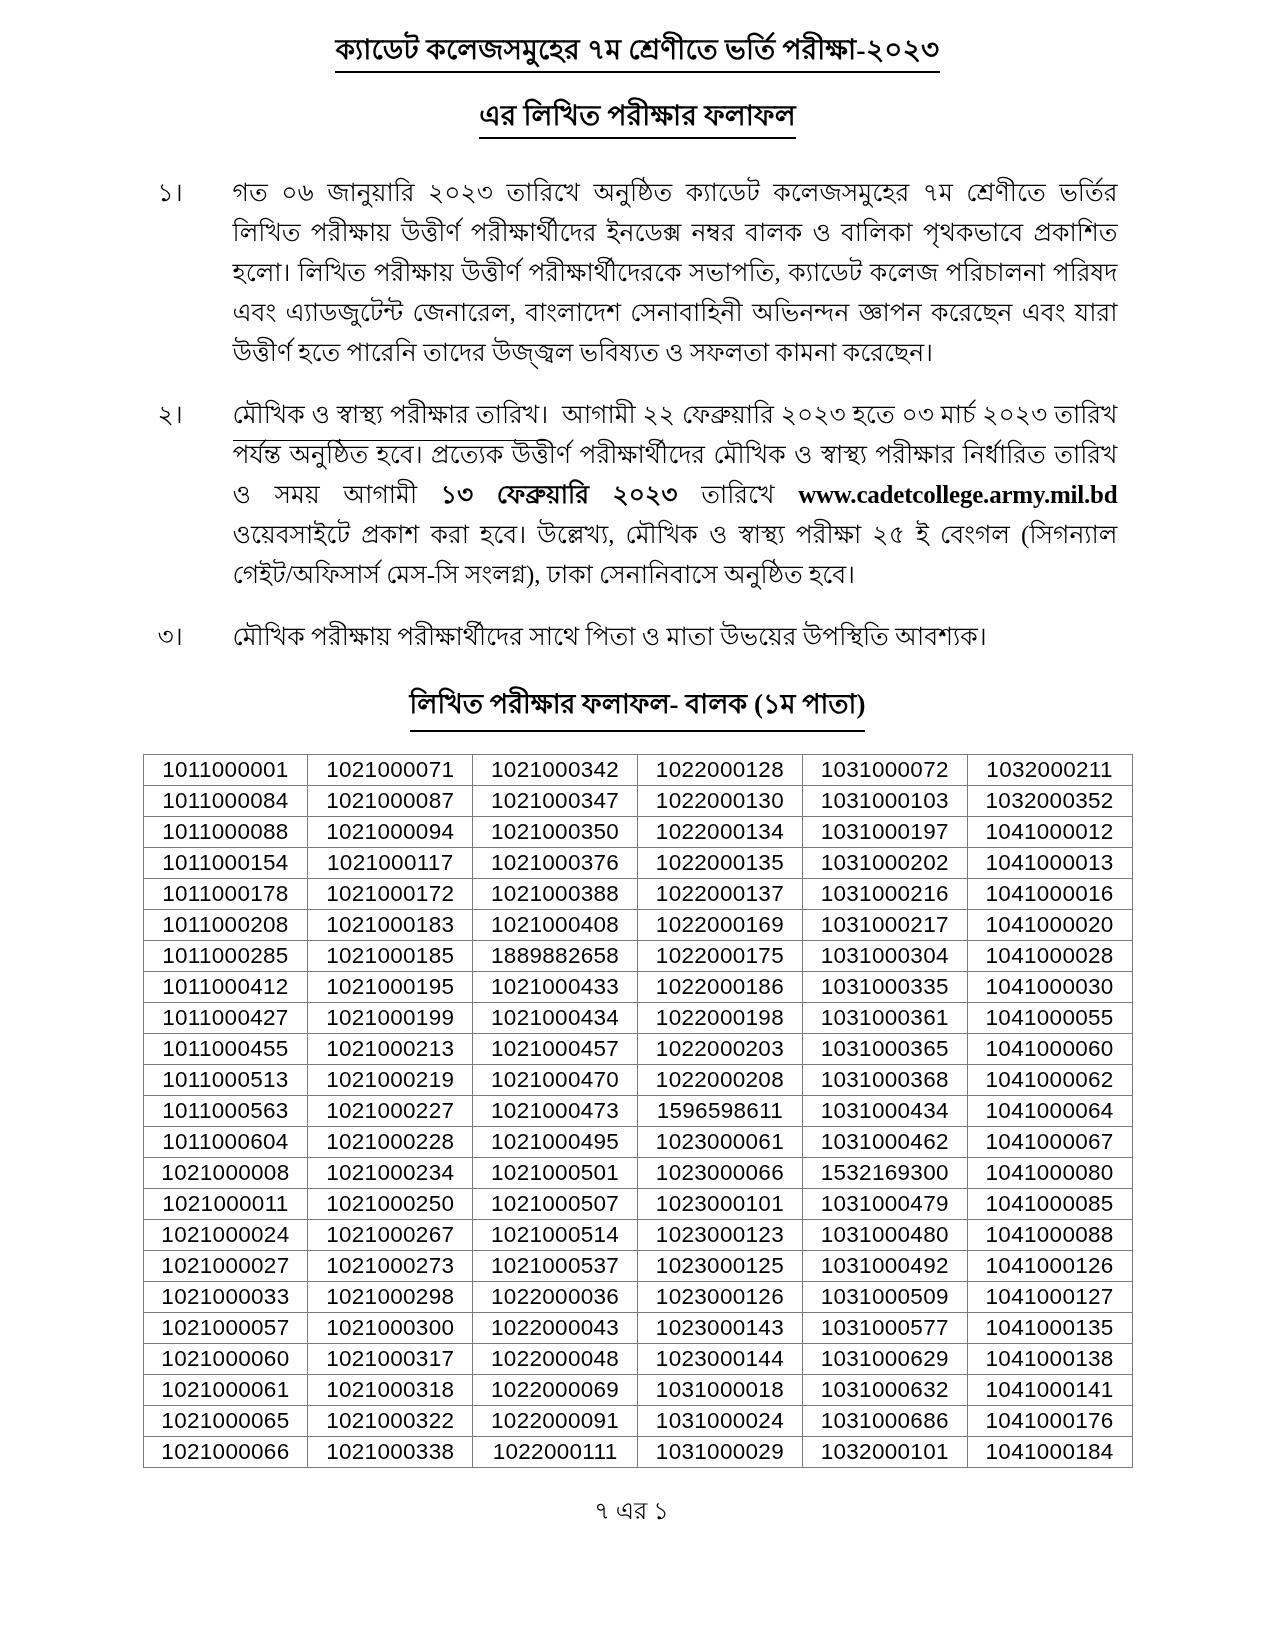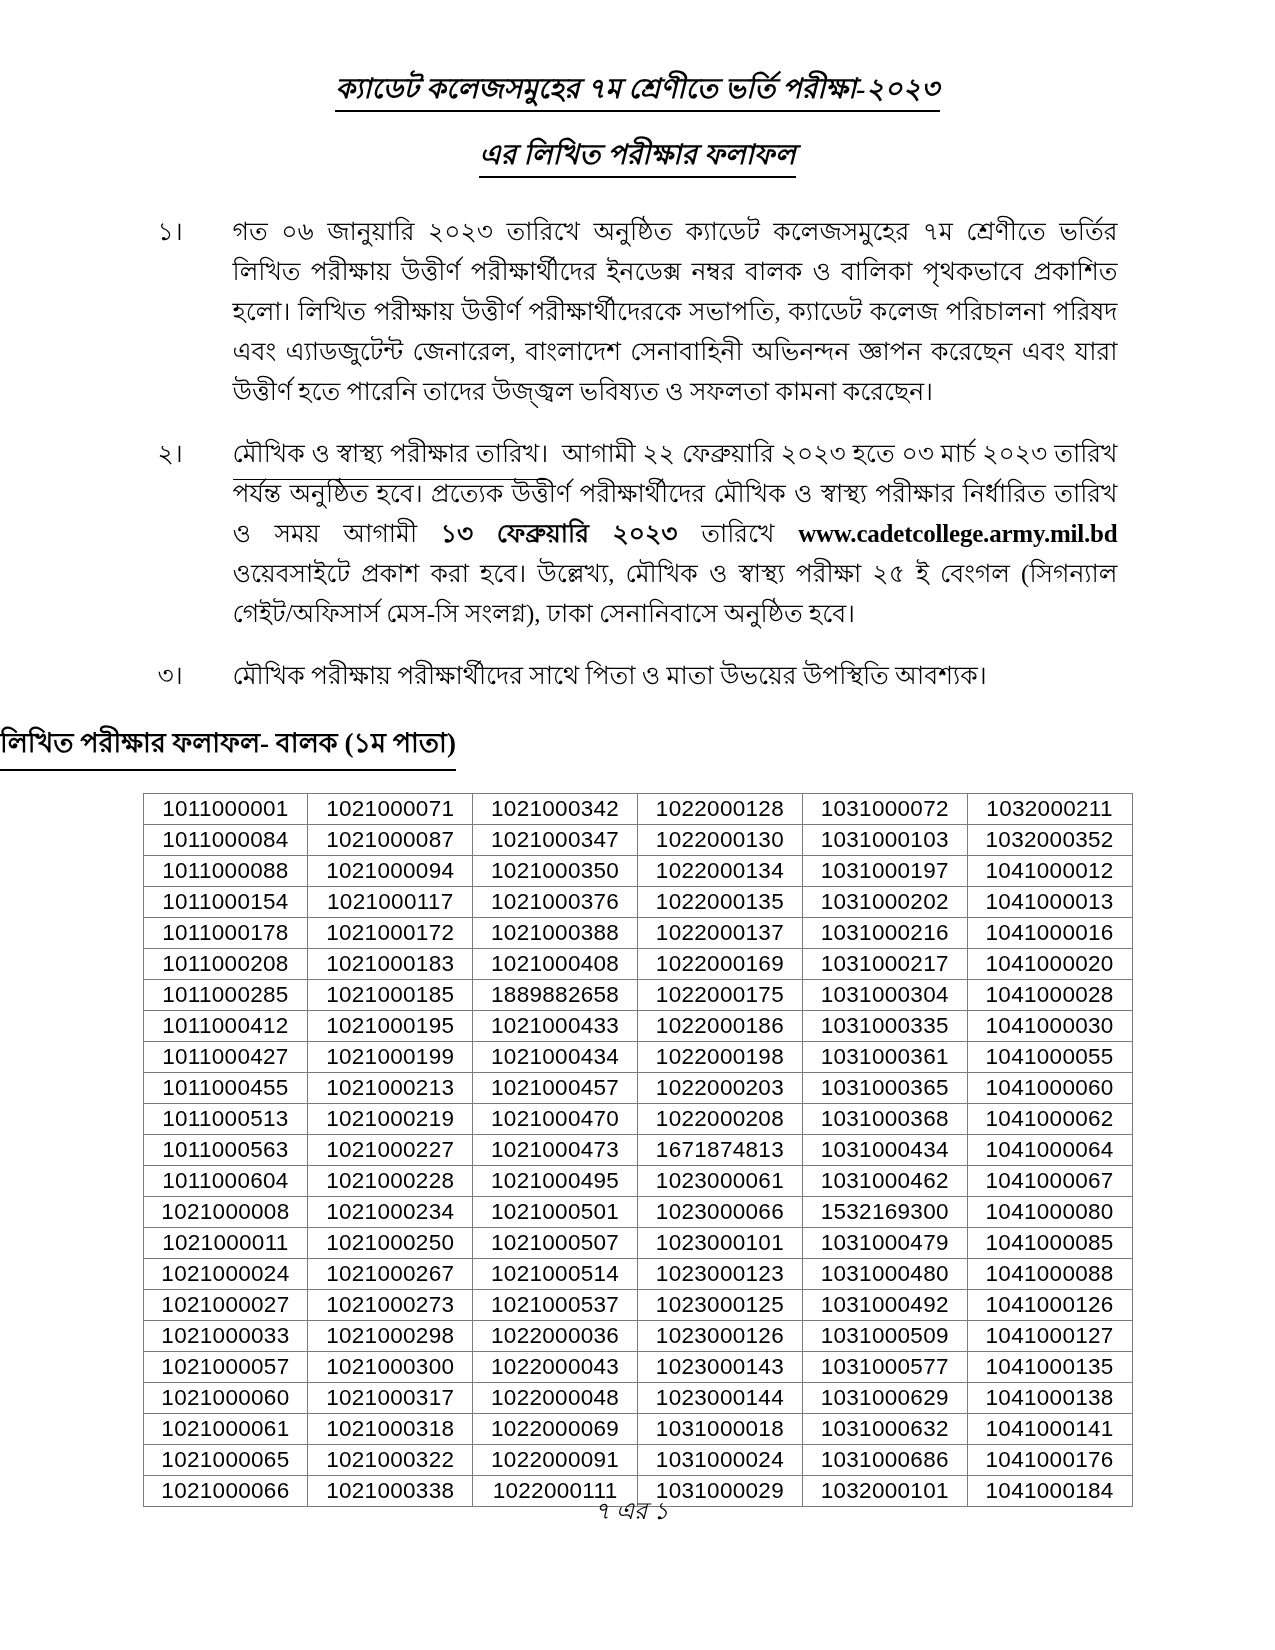--- a/index.html
+++ b/index.html
@@ -19,22 +19,21 @@
     width: 1275px;
     height: 1650px;
     box-sizing: border-box;
     padding: 0;
     position: relative;
   }
 
   
   .title-block {
     text-align: center;
-    padding-top: 70px;
-    font-style: italic;
+    padding-top: 31px;
   }
   .title-line {
     font-family: "Liberation Serif", "DejaVu Serif", serif;
     font-weight: bold;
     font-size: 28px;
     line-height: 38px;
     letter-spacing: 0.2px;
   }
   .title-line span {
     border-bottom: 2px solid #000;
@@ -77,21 +76,21 @@
     font-weight: bold;
     font-family: "Liberation Serif", "DejaVu Serif", serif;
     letter-spacing: -0.2px;
   }
   .b {
     font-weight: bold;
   }
 
   
   .section-heading {
-    text-align: left;
+    text-align: center;
     font-size: 27px;
     font-weight: bold;
     margin-top: 26px;
     margin-bottom: 22px;
   }
   .section-heading span {
     border-bottom: 2px solid #000;
     padding-bottom: 2px;
     display: inline-block;
   }
@@ -119,21 +118,20 @@
   }
 
   
   .footer {
     position: absolute;
     left: 0;
     right: 12px;
     bottom: 118px;
     text-align: center;
     font-size: 24px;
-    font-style: italic;
   }
 </style>
 </head>
 <body>
 
 <div class="page">
 
   <div class="title-block">
     <div class="title-line">
       <span>ক্যাডেট কলেজসমুহের ৭ম শ্রেণীতে ভর্তি পরীক্ষা-২০২৩</span>
@@ -254,21 +252,21 @@
             <td>1021000219</td>
             <td>1021000470</td>
             <td>1022000208</td>
             <td>1031000368</td>
             <td>1041000062</td>
           </tr>
           <tr>
             <td>1011000563</td>
             <td>1021000227</td>
             <td>1021000473</td>
-            <td>1671874813</td>
+            <td>1596598611</td>
             <td>1031000434</td>
             <td>1041000064</td>
           </tr>
           <tr>
             <td>1011000604</td>
             <td>1021000228</td>
             <td>1021000495</td>
             <td>1023000061</td>
             <td>1031000462</td>
             <td>1041000067</td>

